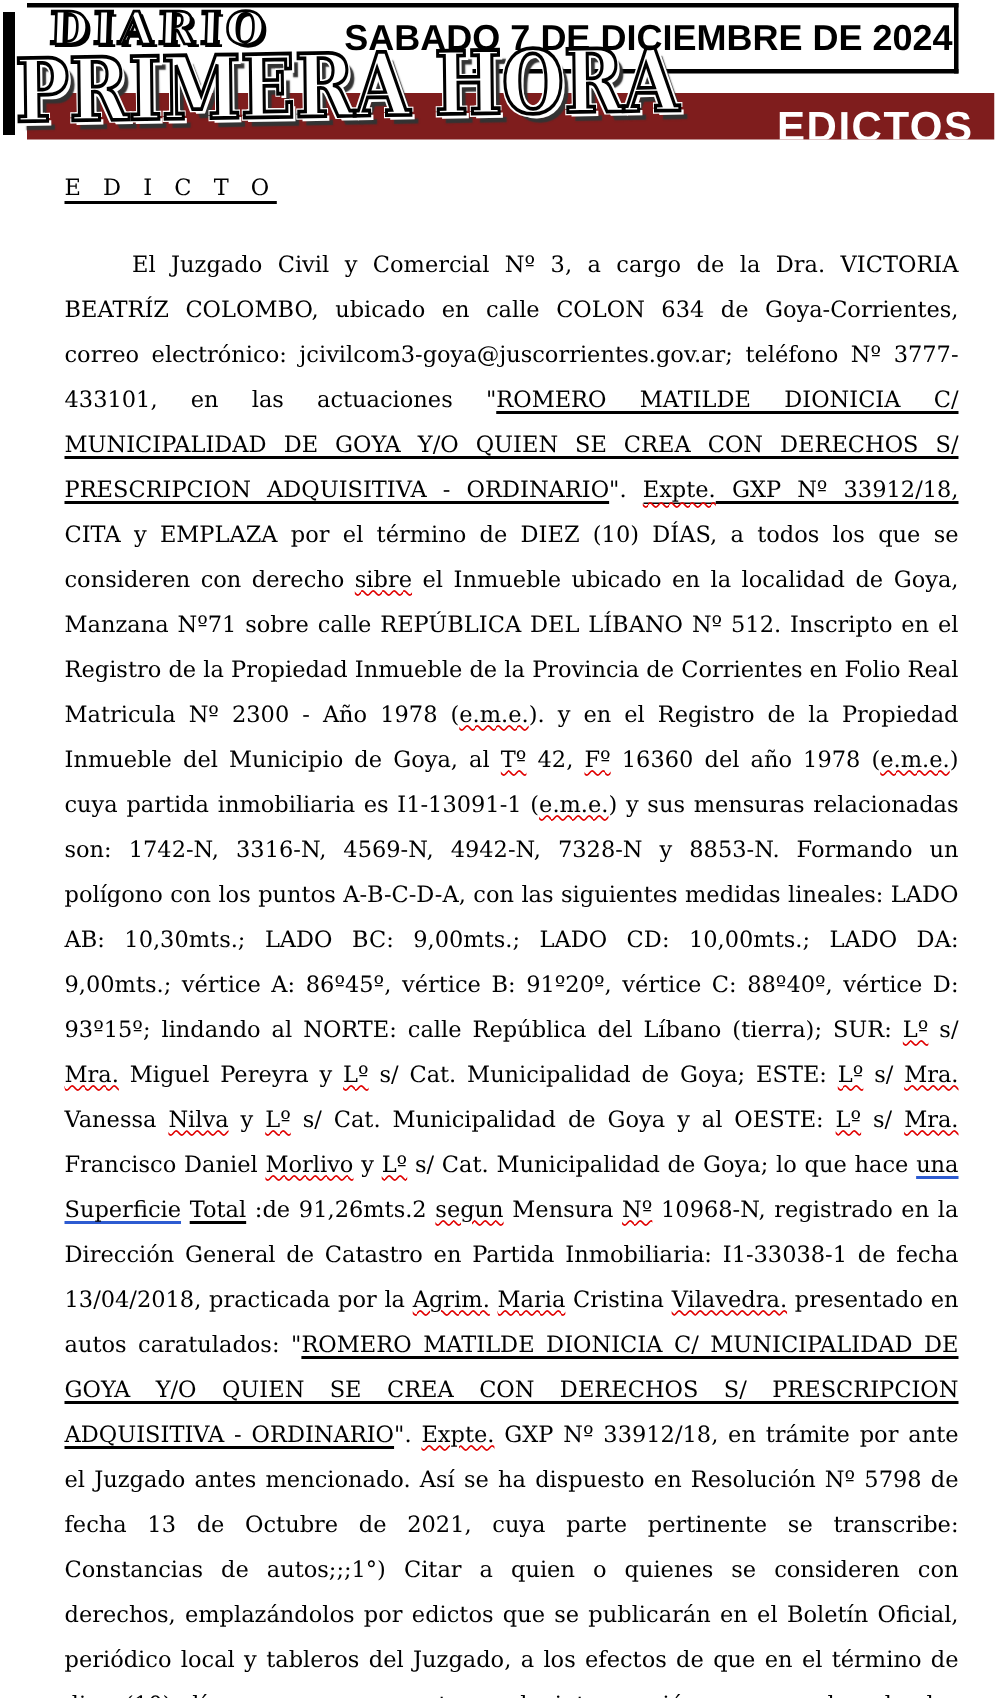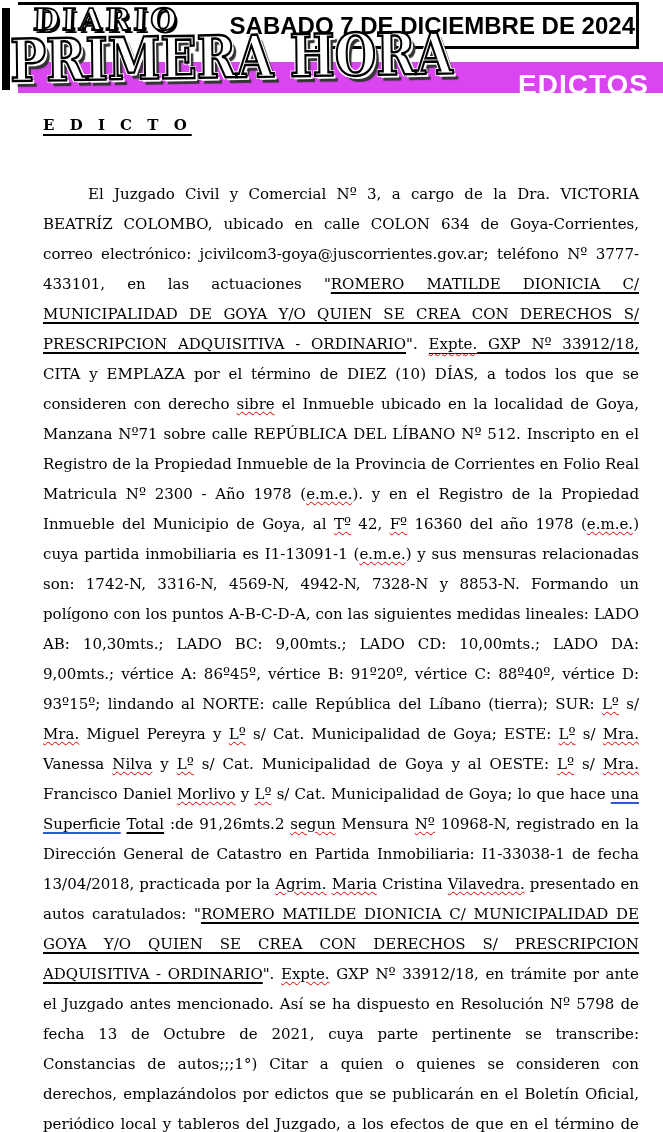--- a/index.html
+++ b/index.html
@@ -23,33 +23,33 @@
     font-family:"DejaVu Serif",serif; font-weight:bold; font-size:58px; line-height:58px;
     color:#fff; -webkit-text-stroke:2.5px #000; white-space:nowrap;
     transform:scaleX(0.82) rotate(-0.8deg); transform-origin:left top;
     text-shadow:3px 3px 0 #fff, -2px -2px 0 #fff, 2px -2px 0 #fff, -2px 2px 0 #fff, 6px 6px 1px #333;
   }
   .masthead-date {
     position:absolute; right:28px; top:12px; z-index:3;
     font-family:"Liberation Sans",sans-serif; font-weight:bold; font-size:24px; color:#000;
     white-space:nowrap;
   }
-  .band { position:absolute; left:18px; top:62px; width:645px; height:31px; background:#d946ef; overflow:hidden; }
+  .band { position:absolute; left:18px; top:62px; width:645px; height:31px; background:#7f1d1d; overflow:hidden; }
   .section-label {
     position:absolute; right:14px; top:7px;
     font-family:"Liberation Sans",sans-serif; font-weight:bold; font-size:28px;
     color:#fff; letter-spacing:1px; white-space:nowrap;
   }
 
   
   .content { padding:15px 24px 0 43px; }
   .heading {
-    display:inline-block; font-weight:bold; font-size:15px; letter-spacing:5px;
+    display:inline-block; font-weight:normal; font-size:15px; letter-spacing:5px;
     text-decoration:underline; text-decoration-thickness:1.5px; text-underline-offset:4px;
-    margin:0 0 30px 0;
+    margin:0 0 12px 0;
   }
   .paragraph { font-size:15px; line-height:30px; text-align:justify; text-indent:45px; }
 
   
   .seg-plain { text-decoration:none;margin-top:48px; }
   .seg-underline { text-decoration:underline; text-decoration-thickness:1.5px; text-underline-offset:3px; }
   .seg-wavy { text-decoration:underline wavy #e00000; text-decoration-thickness:1px; text-underline-offset:2px; }
   .seg-underline-wavy { border-bottom:1.5px solid #000; text-decoration:underline wavy #e00000; text-decoration-thickness:1px; text-underline-offset:3px; }
   .seg-underline-blue { text-decoration:underline; text-decoration-color:#2d5bd1; text-decoration-thickness:1.5px; text-underline-offset:3px; }
 </style>

